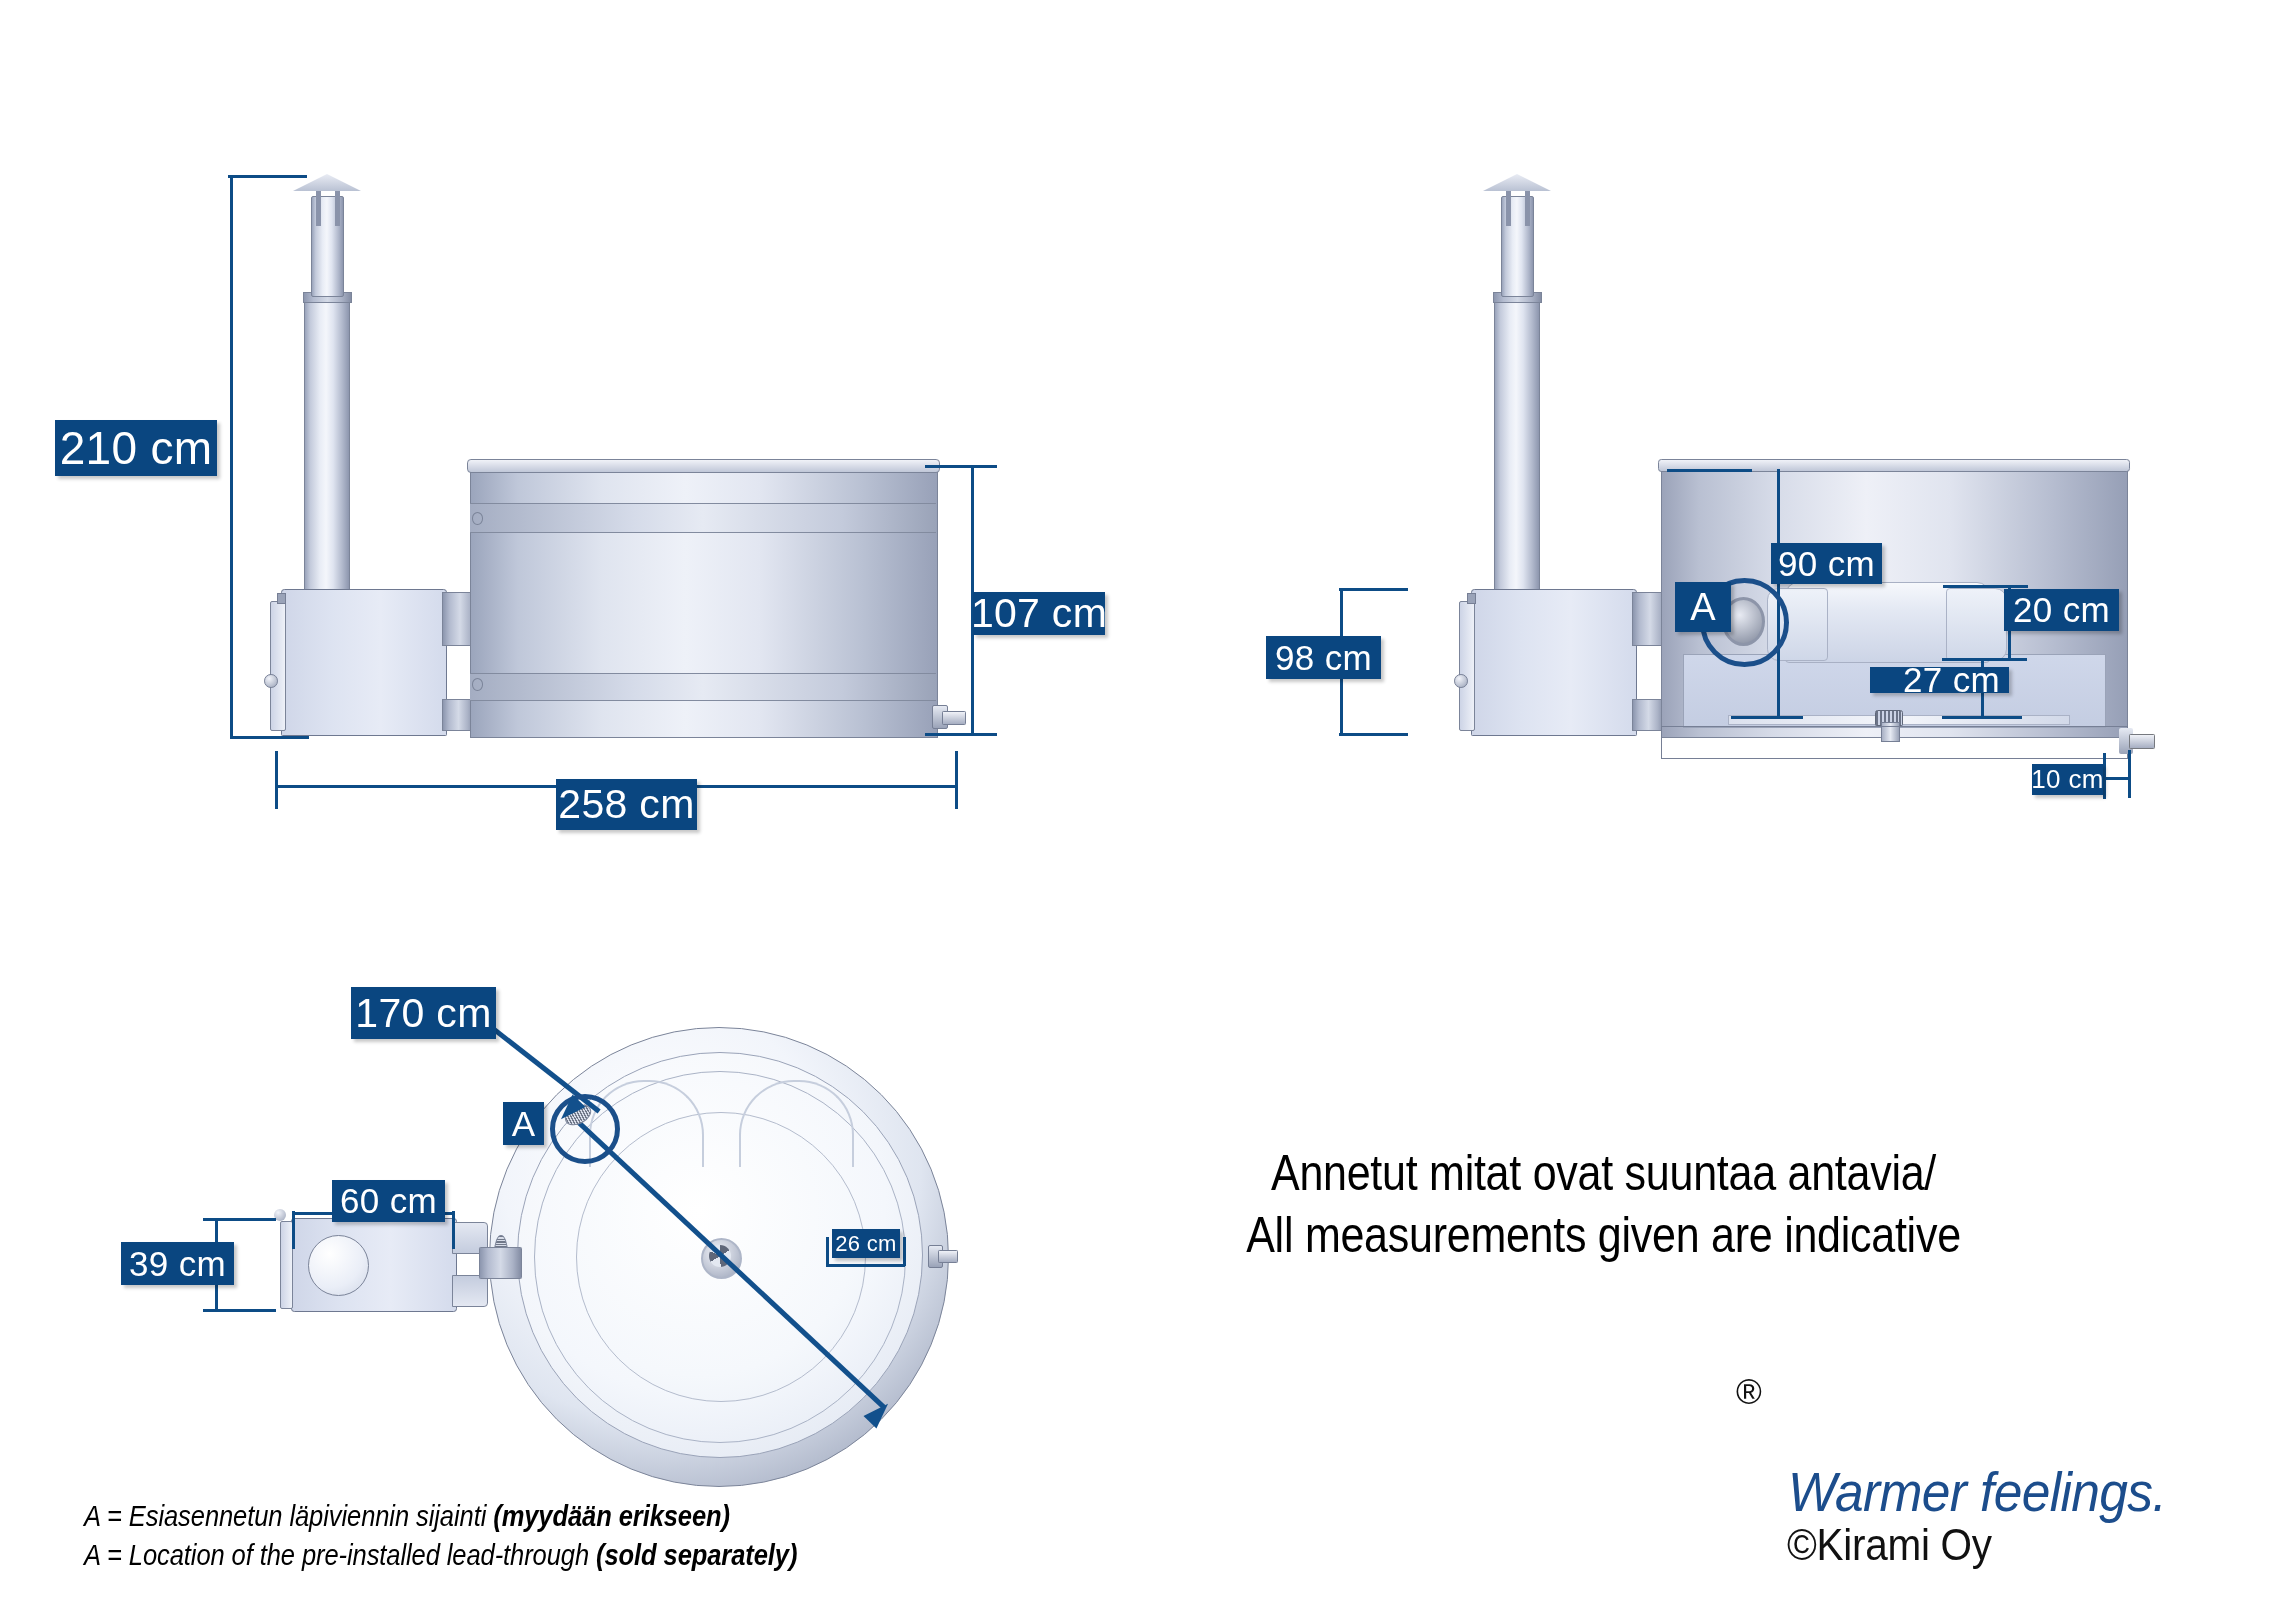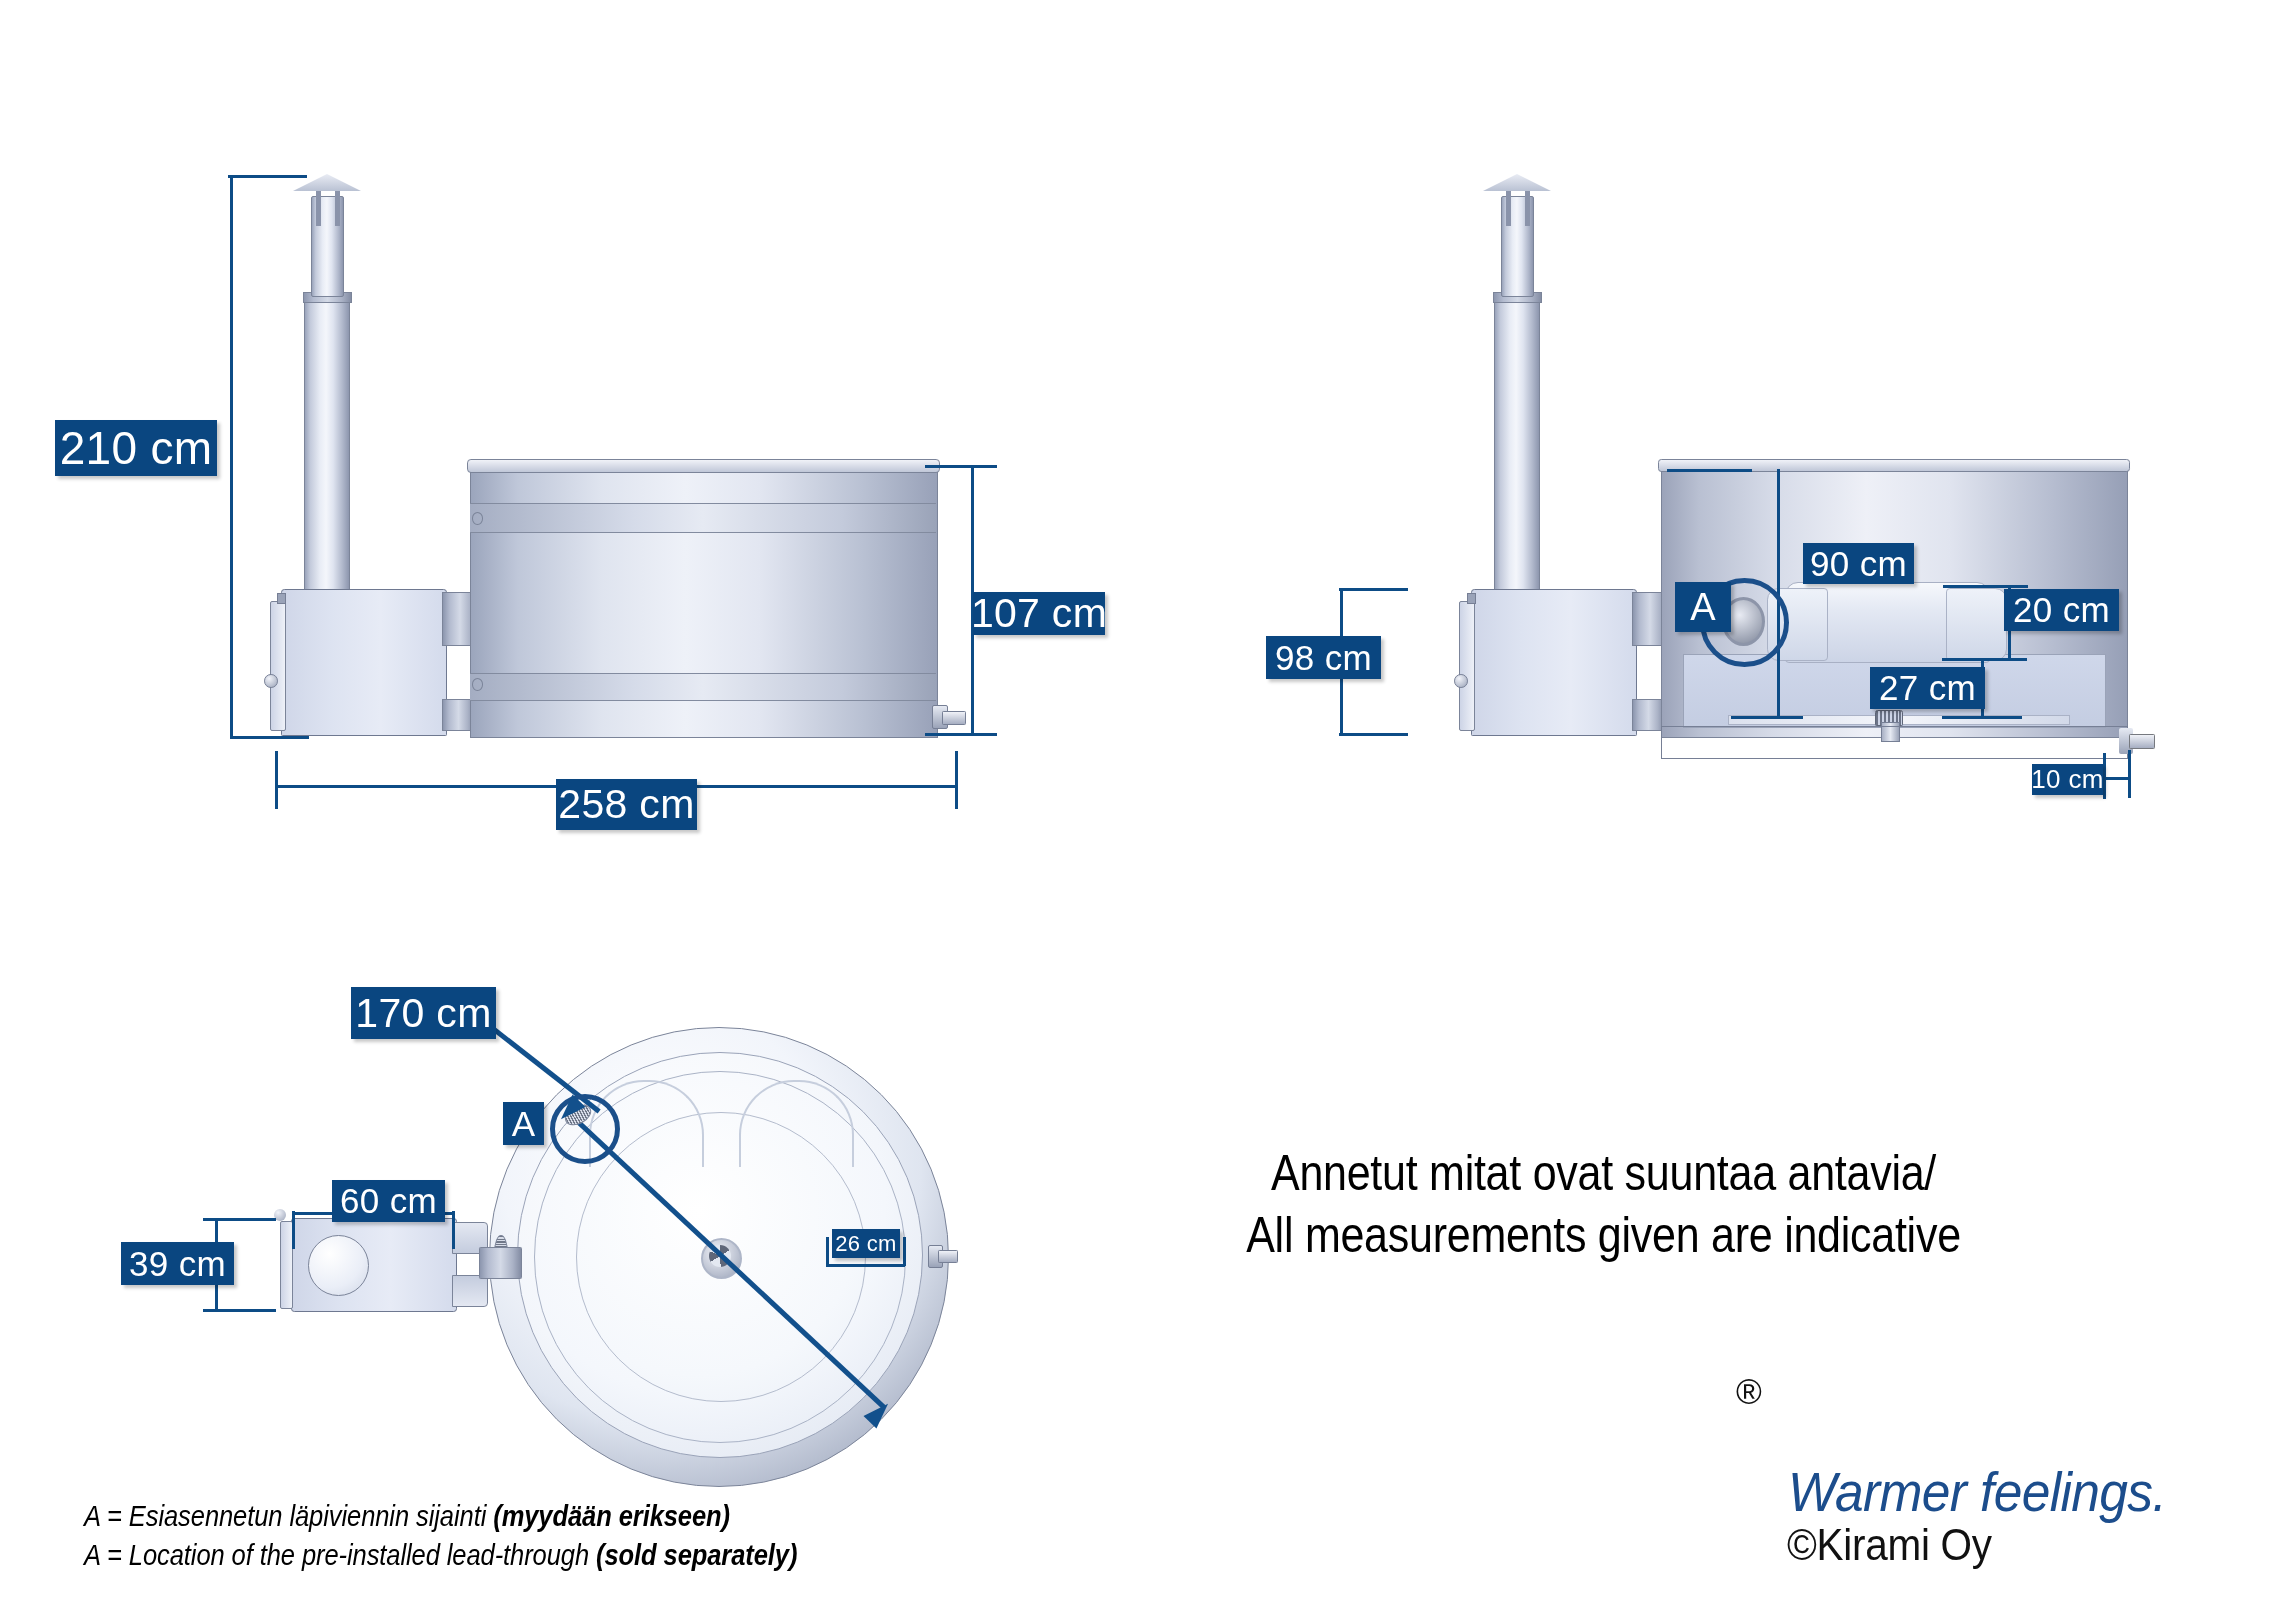--- a/index.html
+++ b/index.html
@@ -199,30 +199,30 @@
     <div class="chip md" style="left:1675px;top:582px;width:56px;height:50px;font-size:38px;">A</div>
 
     <div class="dl dlh" style="left:1339px;top:588px;width:69px;"></div>
     <div class="dl dlv" style="left:1340px;top:588px;height:148px;"></div>
     <div class="dl dlh" style="left:1339px;top:733px;width:69px;"></div>
     <div class="chip md" style="left:1266px;top:636px;width:115px;height:43px;">98 cm</div>
 
     <div class="dl dlh" style="left:1667px;top:469px;width:85px;"></div>
     <div class="dl dlv" style="left:1777px;top:469px;height:250px;"></div>
     <div class="dl dlh" style="left:1731px;top:716px;width:72px;"></div>
-    <div class="chip md" style="left:1771px;top:543px;width:111px;height:41px;margin-left:32px;">90 cm</div>
+    <div class="chip md" style="left:1771px;top:543px;width:111px;height:41px;">90 cm</div>
 
     <div class="dl dlh" style="left:1943px;top:585px;width:85px;"></div>
     <div class="dl dlv" style="left:2008px;top:585px;height:76px;"></div>
     <div class="dl dlh" style="left:1942px;top:658px;width:85px;"></div>
     <div class="chip md" style="left:2004px;top:589px;width:115px;height:42px;">20 cm</div>
 
     <div class="dl dlv" style="left:1981px;top:658px;height:60px;"></div>
     <div class="dl dlh" style="left:1942px;top:716px;width:80px;"></div>
-    <div class="chip md" style="left:1870px;top:667px;width:115px;height:42px;">27 cm</div>
+    <div class="chip md" style="left:1870px;top:667px;width:115px;height:26px;padding-left:24px;">27 cm</div>
 
     <div class="dl dlv" style="left:2103px;top:753px;height:46px;"></div>
     <div class="dl dlv" style="left:2128px;top:750px;height:48px;"></div>
     <div class="dl dlh" style="left:2102px;top:777px;width:29px;"></div>
     <div class="chip sm" style="left:2032px;top:764px;width:71px;height:31px;">10 cm</div>
   </div>
 
   <div>
 
     <div style="position:absolute;left:489px;top:1027px;width:458px;height:458px;border-radius:50%;

